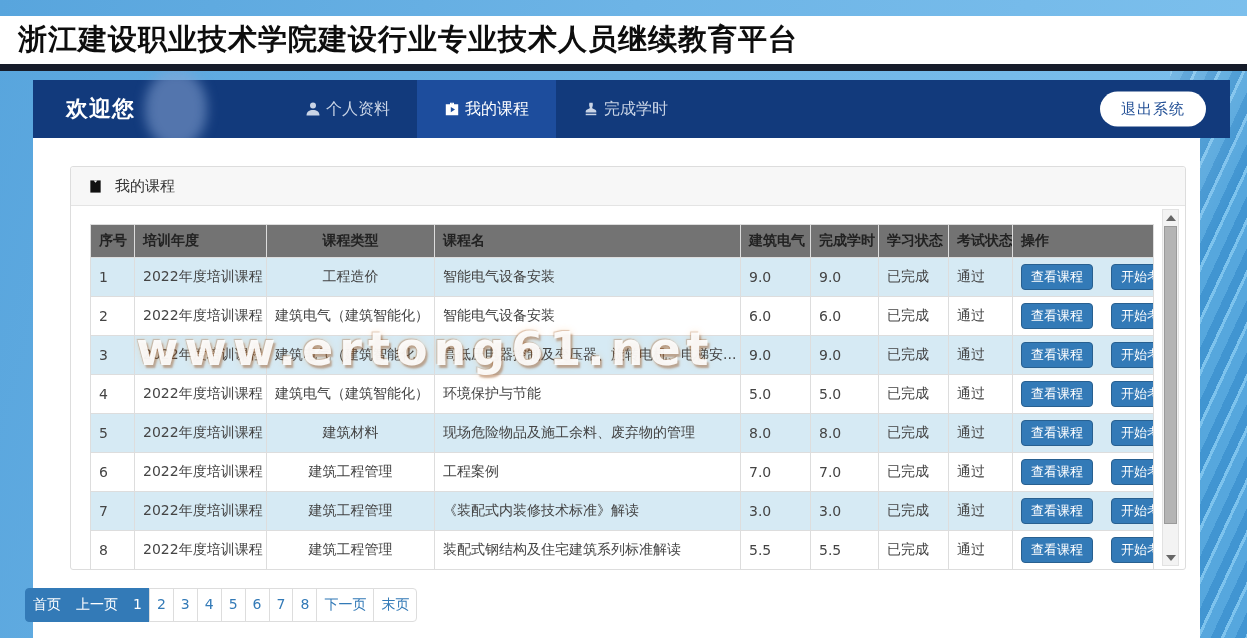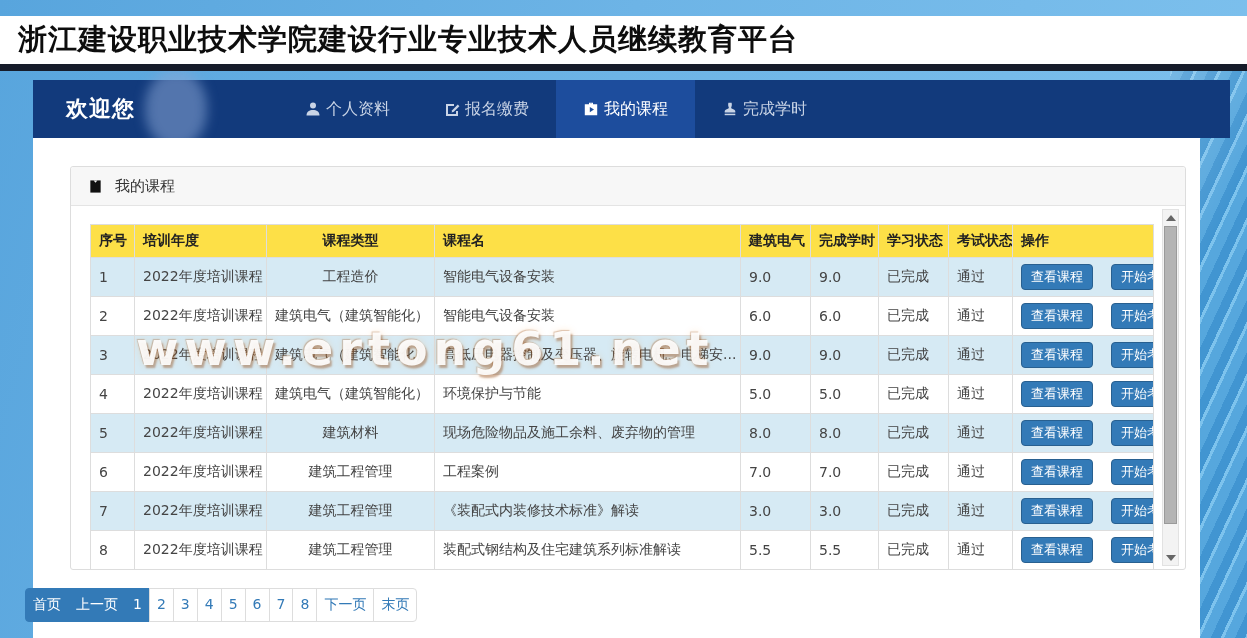--- a/index.html
+++ b/index.html
@@ -67,21 +67,21 @@
   .panel-body { position:relative; height:363px; overflow:hidden; }
   
   table.courses {
     position:absolute; left:19px; top:18px; width:1063px;
     border-collapse:collapse; table-layout:fixed;
   }
   .courses th, .courses td {
     border:1px solid #dddddd; padding:6px 8px; font-size:14px;
     text-align:left; white-space:nowrap; overflow:hidden; height:33px;
   }
-  .courses th { color:#222; font-weight:700; background:#fde047; }
+  .courses th { color:#222; font-weight:700; background:#737373; }
   .courses td { color:#444; }
   .courses tbody tr:nth-child(odd) td { background:#d6eaf4; }
   .courses th:nth-child(1), .courses td:nth-child(1){ width:44px; }
   .courses th:nth-child(2), .courses td:nth-child(2){ width:132px; }
   .courses th:nth-child(3), .courses td:nth-child(3){ width:168px;text-align:center; }
   .courses th:nth-child(4), .courses td:nth-child(4){ width:306px; }
   .courses th:nth-child(5), .courses td:nth-child(5){ width:70px; }
   .courses th:nth-child(6), .courses td:nth-child(6){ width:68px; }
   .courses th:nth-child(7), .courses td:nth-child(7){ width:70px; }
   .courses th:nth-child(8), .courses td:nth-child(8){ width:64px; }
@@ -141,49 +141,41 @@
     <span class="name-blur"></span>
     <nav class="nav-menu" id="nav-menu">
         <a class="nav-item">
           <span class="nav-icon">
             <svg viewBox="0 0 16 16" fill="currentColor">
               <circle cx="8" cy="4.6" r="3"></circle>
               <path d="M1.5 14.5c0-3.6 3-5.4 6.5-5.4s6.5 1.8 6.5 5.4z"></path>
             </svg>
           </span>
           <span>个人资料</span>
-        </a>
-        <a class="nav-item">
-          <span class="nav-icon">
-            <svg viewBox="0 0 16 16" fill="currentColor">
-              <path d="M2 3h8v2H4v8h8v-3h2v5H2z"></path>
-              <path d="M8.2 9.2l5.6-5.6 1.6 1.6-5.6 5.6-2.2.6z"></path>
-            </svg>
-          </span>
-          <span>报名缴费</span>
         </a>
         <a class="nav-item active">
           <span class="nav-icon">
             <svg viewBox="0 0 16 16" fill="currentColor">
               <path d="M6 3.2V1.8h4v1.4h4.2v11H1.8v-11H6zm1.2-.2h1.6v-.2H7.2z"></path>
               <path d="M6.8 6l4.2 2.6-4.2 2.6z" fill="#1d4d9d"></path>
             </svg>
           </span>
           <span>我的课程</span>
         </a>
         <a class="nav-item">
           <span class="nav-icon">
             <svg viewBox="0 0 16 16" fill="currentColor">
               <path d="M6.4 1.8h3.2c.5 1.9.2 3.4-.3 4.4-.3.6-.1 1 .4 1.3l2.6 1.2c.6.3 1 .9 1 1.6v1.2H2.7v-1.2c0-.7.4-1.3 1-1.6l2.6-1.2c.5-.3.7-.7.4-1.3-.5-1-.8-2.5-.3-4.4z"></path>
               <rect x="2.7" y="12.7" width="10.6" height="1.5"></rect>
             </svg>
           </span>
           <span>完成学时</span>
         </a>
       </nav>
+    <button class="logout-btn">退出系统</button>
   </div>
 
   <div class="content">
     <section class="panel">
       <div class="panel-header">
         <span class="book-icon">
           <svg viewBox="0 0 16 16">
               <path d="M2.5 1.5h11v13h-11z" fill="#111"></path>
               <path d="M6 1.5l2 2.4 2-2.4z" fill="#f7f7f7"></path>
             </svg>

